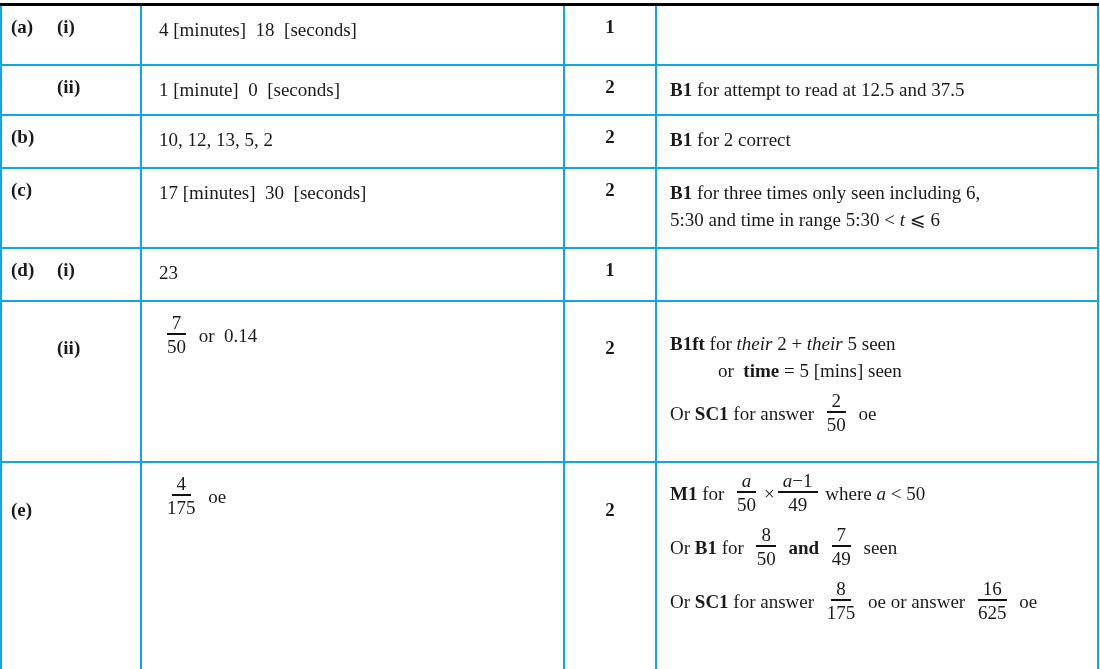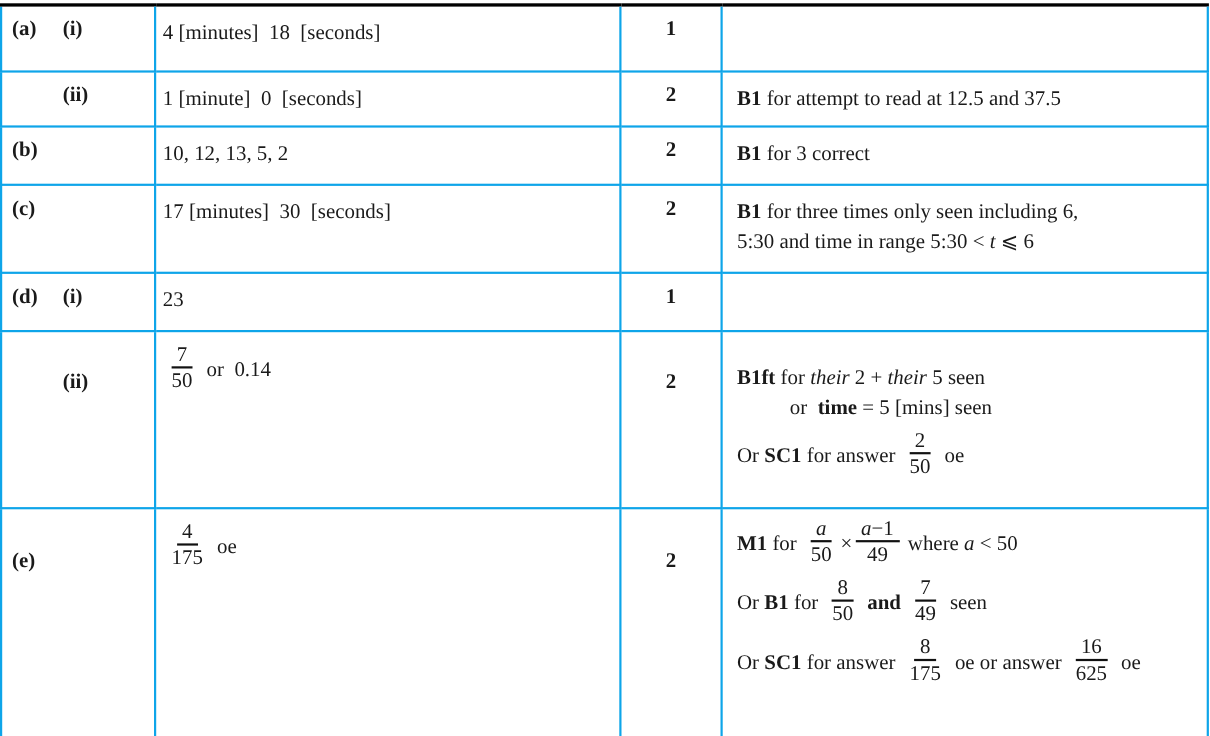--- a/index.html
+++ b/index.html
@@ -37,21 +37,21 @@
   tbody tr:nth-child(1) { height: 60px; margin-left: 36px; }
   tbody tr:nth-child(2) { height: 50px; }
   tbody tr:nth-child(3) { height: 53px; }
   tbody tr:nth-child(4) { height: 80px; }
   tbody tr:nth-child(5) { height: 53px; }
   tbody tr:nth-child(6) { height: 161px; }
   tbody tr:nth-child(7) { height: 210px; }
 
   td.q-cell { padding: 10px 4px 4px 9px; font-weight: bold; }
   .q-main { display: inline-block; width: 46px; }
-  td.a-cell { padding: 10px 8px 4px 6px; }
+  td.a-cell { padding: 10px 8px 4px 17px; }
   td.m-cell { padding: 10px 2px 4px 2px; text-align: center; font-weight: bold; }
   td.c-cell { padding: 10px 10px 6px 13px; }
 
   
   tbody tr:nth-child(6) td.q-cell, tbody tr:nth-child(6) td.m-cell { padding-top: 35px; }
   tbody tr:nth-child(7) td.q-cell, tbody tr:nth-child(7) td.m-cell { padding-top: 36px; }
   tbody tr:nth-child(6) td.c-cell { padding-top: 28px; margin-top: 28px; }
   tbody tr:nth-child(6) td.a-cell, tbody tr:nth-child(7) td.a-cell { padding-top: 13px; }
 
   .line { line-height: 27px; }
@@ -105,21 +105,21 @@
             <div class="line"><b>B1</b><span> for attempt to read at 12.5 and 37.5</span></div>
           </td>
         </tr>
         <tr class="row">
           <td class="q-cell"><span class="q-main">(b)</span><span class="q-sub"></span></td>
           <td class="a-cell">
             <div class="line"><span>10, 12, 13, 5, 2</span></div>
           </td>
           <td class="m-cell">2</td>
           <td class="c-cell">
-            <div class="line"><b>B1</b><span> for 3 correct</span></div>
+            <div class="line"><b>B1</b><span> for 2 correct</span></div>
           </td>
         </tr>
         <tr class="row">
           <td class="q-cell"><span class="q-main">(c)</span><span class="q-sub"></span></td>
           <td class="a-cell">
             <div class="line"><span>17 [minutes]&nbsp; 30&nbsp; [seconds]</span></div>
           </td>
           <td class="m-cell">2</td>
           <td class="c-cell">
             <div class="line"><b>B1</b><span> for three times only seen including 6,</span></div>

